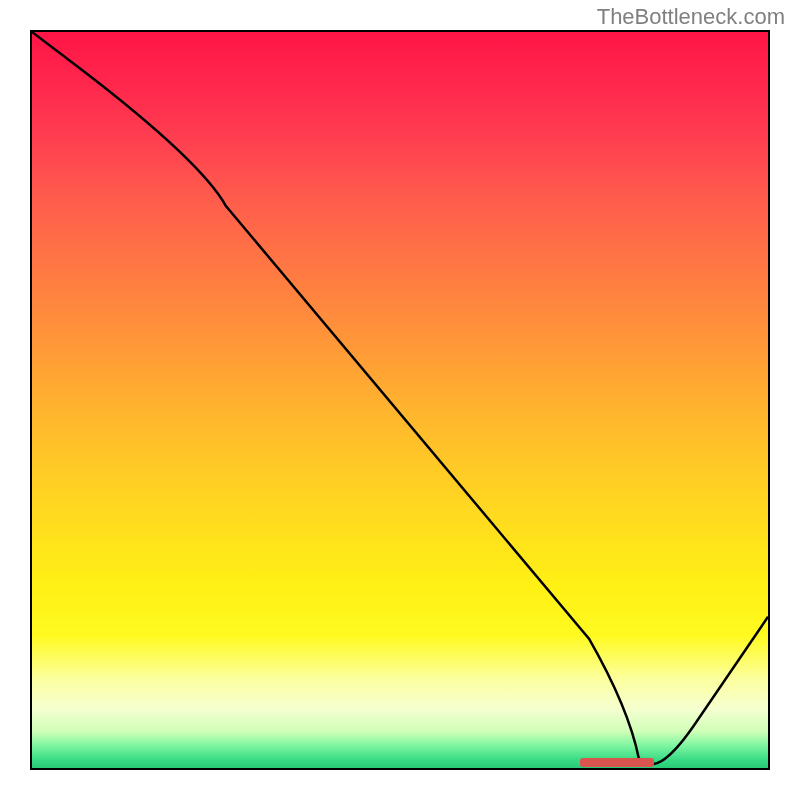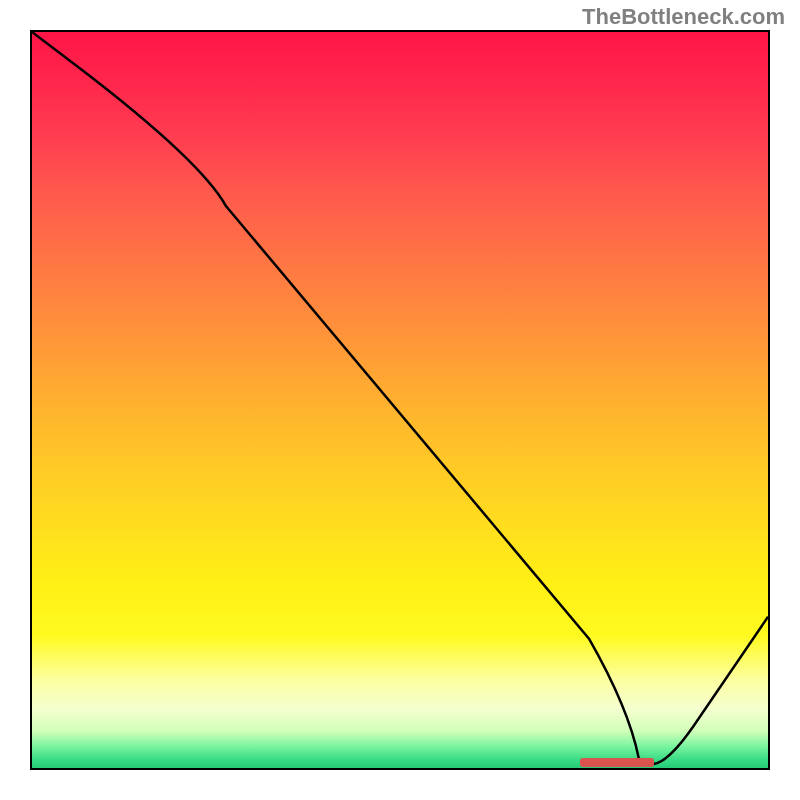--- a/index.html
+++ b/index.html
@@ -12,21 +12,21 @@
       height: 800px;
       background: #ffffff;
       position: relative;
       font-family: Arial, sans-serif;
     }
     .watermark {
       position: absolute;
       top: 4px;
       right: 15px;
       font-size: 22px;
-      font-weight: bold;
+      font-weight: normal;
       color: #808080;
       z-index: 10;
     }
     .chart-container {
       position: absolute;
       top: 30px;
       left: 30px;
       width: 740px;
       height: 740px;
       border: 2.5px solid #000000;

